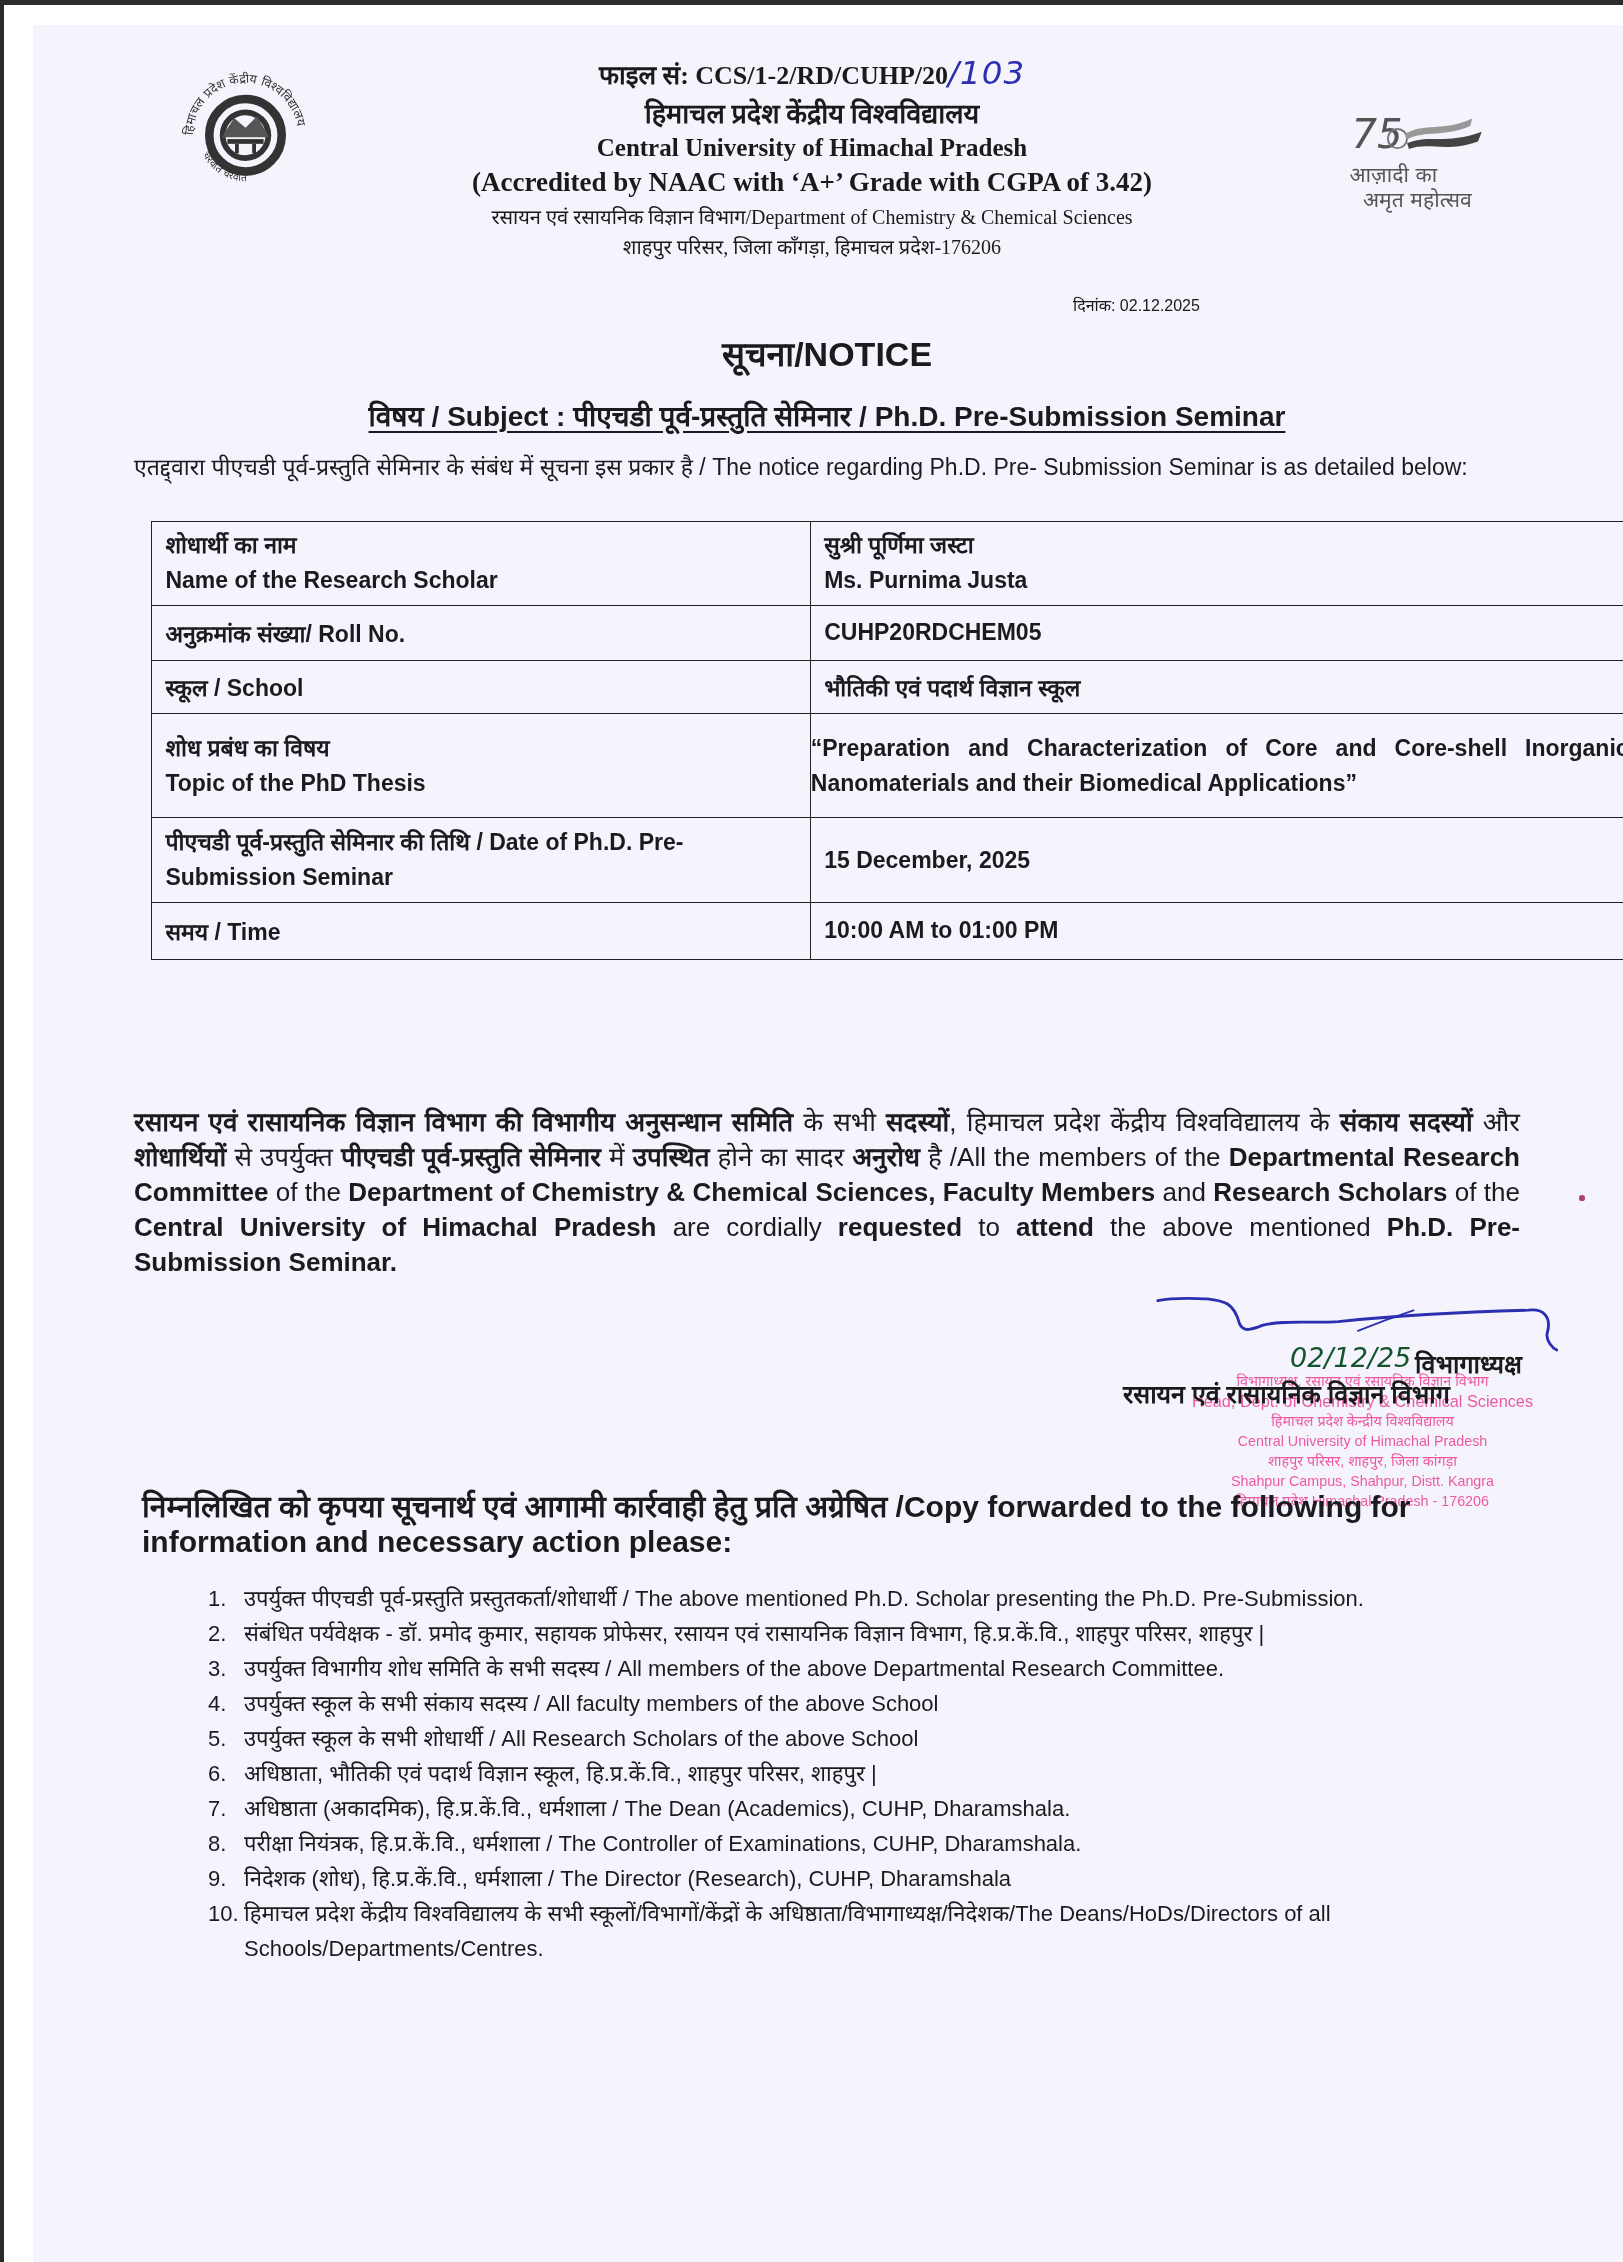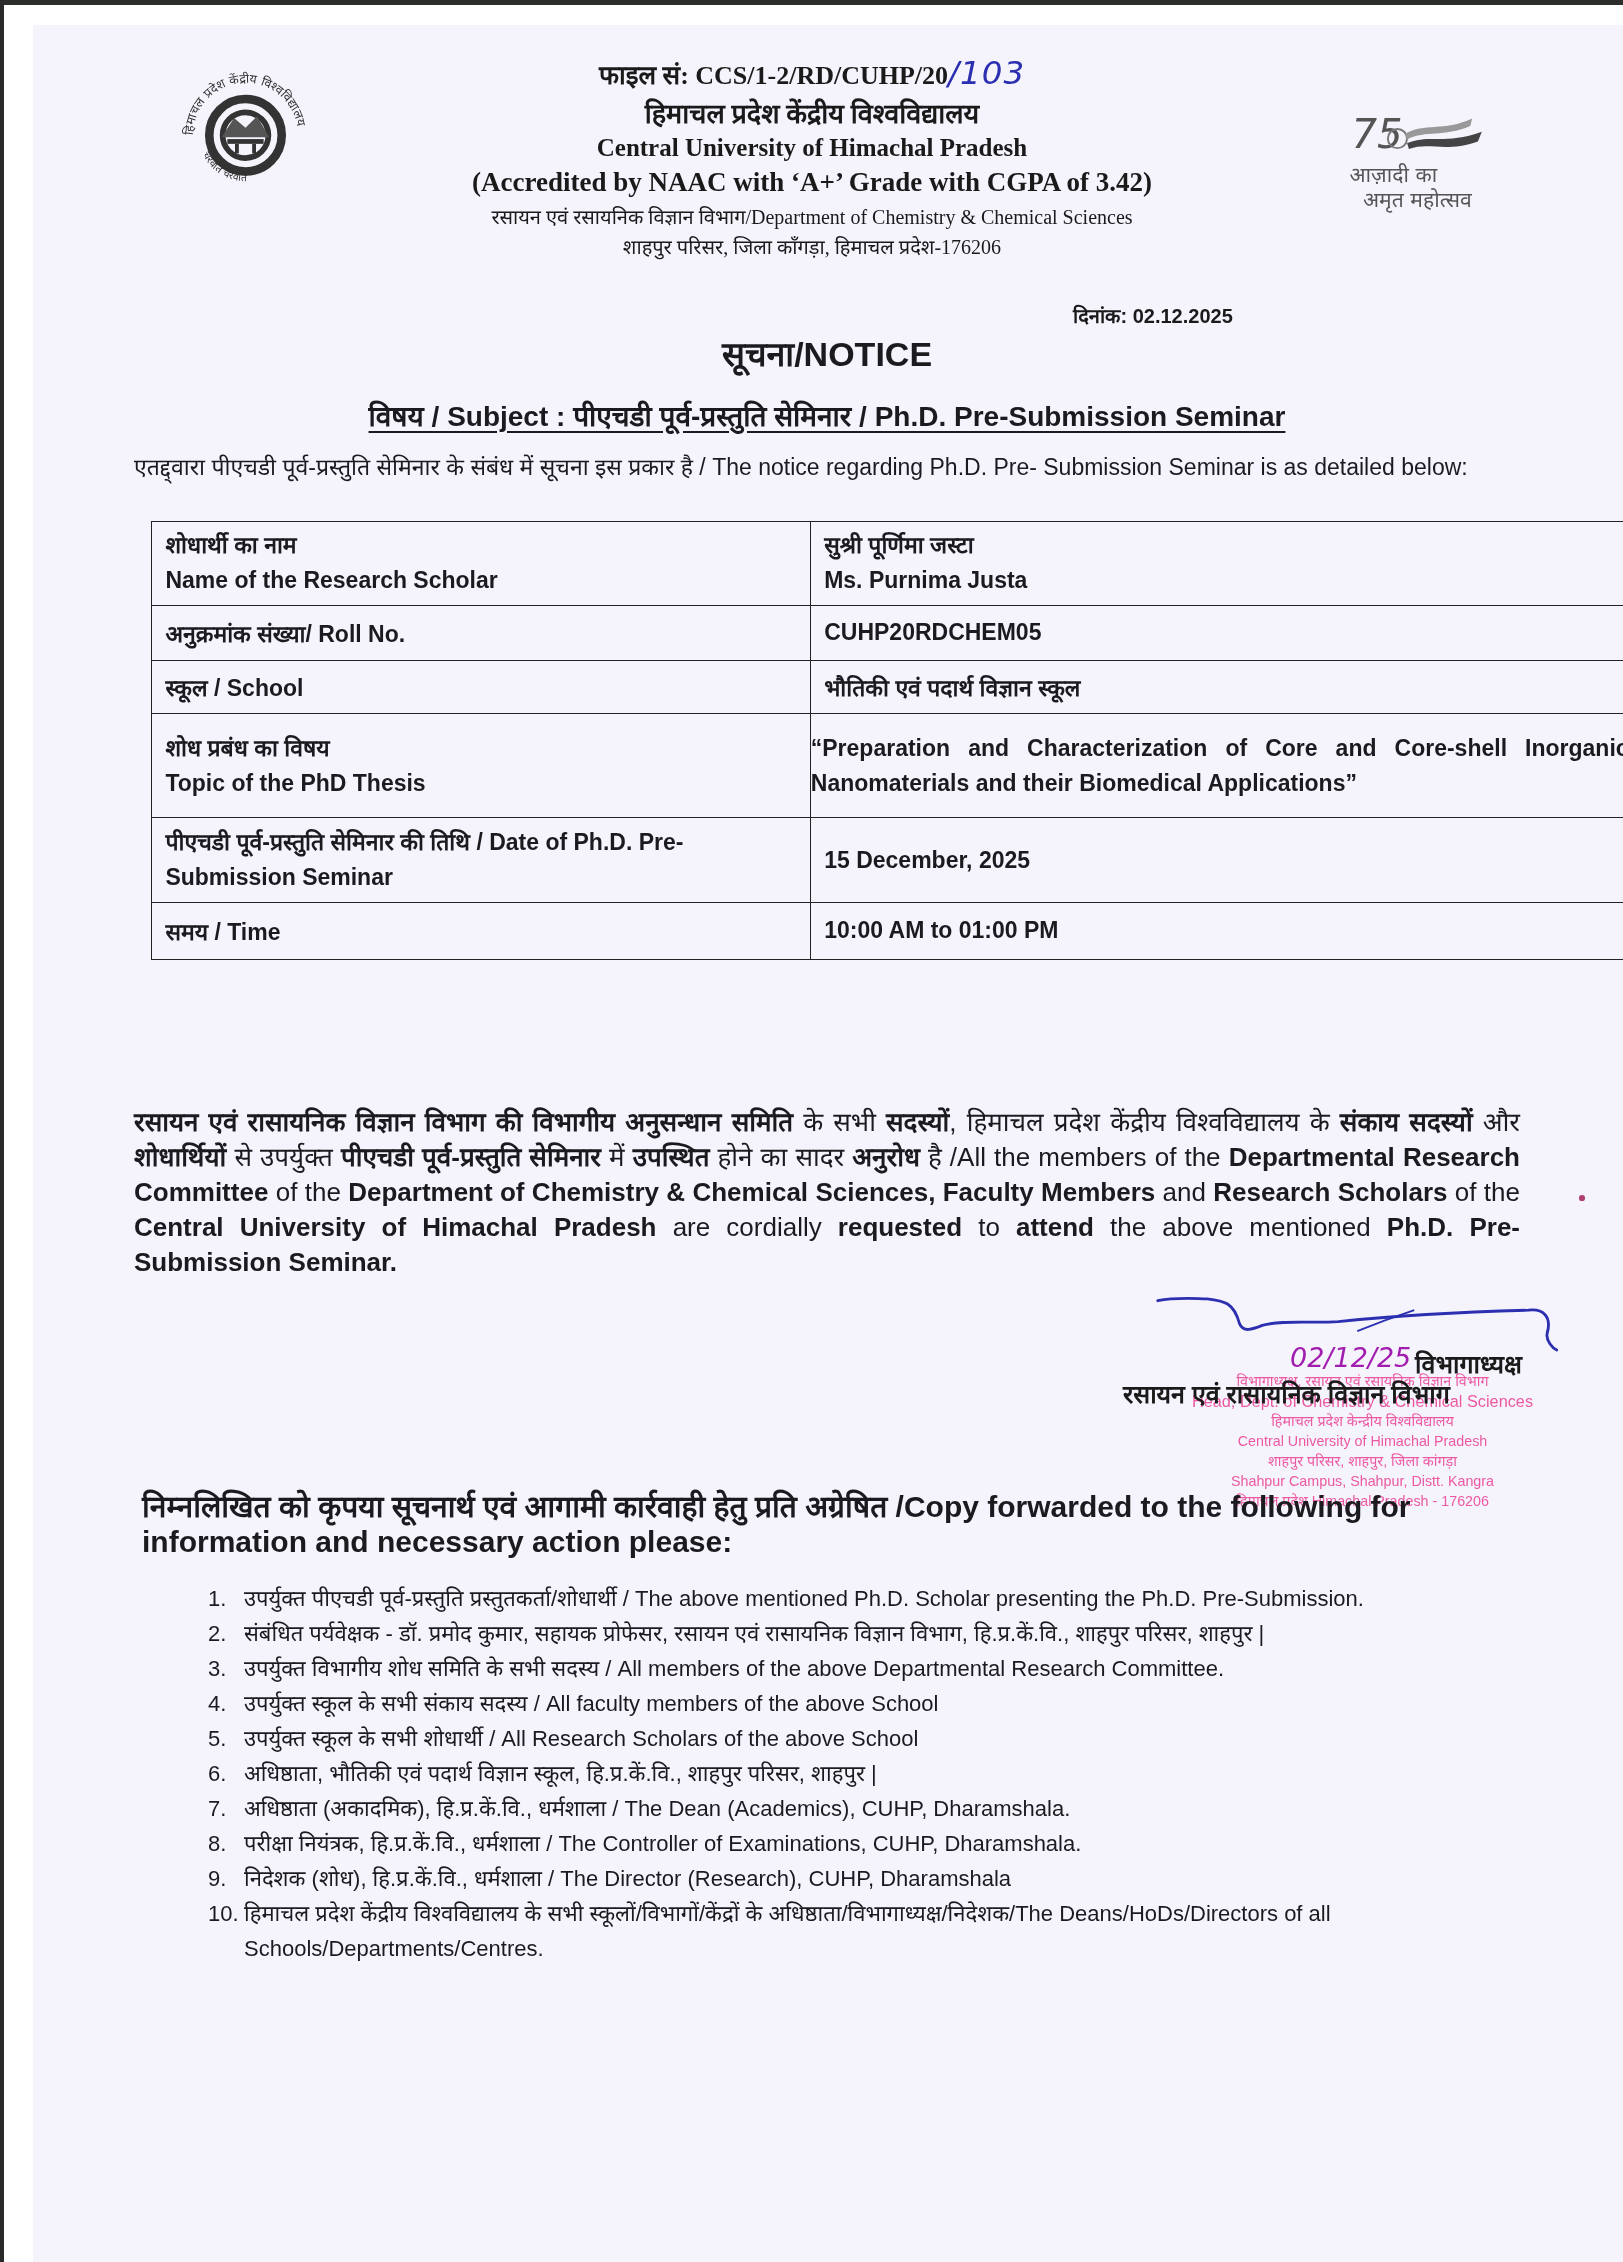--- a/index.html
+++ b/index.html
@@ -22,21 +22,21 @@
   .hdr-file .hand { font-family: "DejaVu Sans", sans-serif; color: #2b2fb0; font-weight: normal; font-style: italic; font-size: 32.5px; letter-spacing: 1px; }
   .hdr-hin { top: 94px; font-size: 27px; font-weight: bold; }
   .hdr-eng { top: 134px; font-size: 25px; font-weight: bold; }
   .hdr-naac { top: 167px; font-size: 27px; font-weight: bold; }
   .hdr-dept { top: 203px; font-size: 20px; }
   .hdr-addr { top: 233px; font-size: 20px; }
 
   .logo-left { position: absolute; left: 174px; top: 59px; width: 143px; height: 143px; }
   .logo-right { position: absolute; left: 1338px; top: 105px; width: 163px; height: 115px; }
 
-  .date { position: absolute; left: 1073px; top: 302px; font-size: 20px; font-weight: bold; color: #1a1a1a; }
+  .date { position: absolute; left: 1073px; top: 294px; font-size: 16px; font-weight: normal; color: #1a1a1a; }
   .notice-title { position: absolute; left: 0; width: 1654px; top: 330px; text-align: center; font-size: 34px; font-weight: bold; }
   .subject { position: absolute; left: 0; width: 1654px; top: 396px; text-align: center; font-size: 28px; font-weight: bold; text-decoration: underline; text-underline-offset: 4.8px; }
   .intro { position: absolute; left: 134px; width: 1376px; top: 449px; font-size: 23px; line-height: 36px; text-align: left; }
 
   
   table.info {
     position: absolute; left: 151px; top: 521px; width: 1492px;
     border-collapse: collapse; font-size: 23px;
   }
   table.info td { border: 1.9px solid #222; vertical-align: middle; padding: 3.8px 13.4px; }
@@ -53,21 +53,21 @@
   .topic-val { text-align: justify; line-height: 35px; padding-left: 0 !important; }
   .lbl-line { line-height: 35px; }
 
   .para { position: absolute; left: 134px; width: 1386px; top: 1105px; font-size: 26px; line-height: 35px; text-align: justify; }
   .para b { font-weight: bold; }
 
   .dot-mark { position: absolute; left: 1579px; top: 1195px; width: 5.7px; height: 5.7px; border-radius: 50%; background: #b04070; }
 
   
   .sig-svg { position: absolute; left: 1147px; top: 1295px; width: 411px; height: 57px; }
-  .sig-date { position: absolute; left: 1290px; top: 1342px; font-size: 27px; color: #a21caf; font-family: "DejaVu Sans", sans-serif; font-style: italic; }
+  .sig-date { position: absolute; left: 1290px; top: 1342px; font-size: 27px; color: #14532d; font-family: "DejaVu Sans", sans-serif; font-style: italic; }
   .hod-title { position: absolute; left: 1415px; top: 1346px; font-size: 25px; font-weight: bold; color: #1a1a1a; }
   .hod-dept { position: absolute; left: 1123px; top: 1376px; font-size: 25px; font-weight: bold; color: #1a1a1a; }
   .stamp { position: absolute; left: 1176px; top: 1371px; width: 373px; text-align: right; color: #ec4899; font-size: 14.3px; line-height: 20px; opacity: 0.9; }
   .stamp div { text-align: center; }
 
   .copy-head { position: absolute; left: 142px; width: 1396px; top: 1489px; font-size: 30px; line-height: 35px; font-weight: bold; }
 
   ol.copy-list { position: absolute; left: 208px; top: 1581px; width: 1338px; margin: 0; padding: 0; list-style: none; font-size: 22px; line-height: 35px; }
   ol.copy-list li { display: flex; }
   ol.copy-list li .num { width: 36px; flex: none; }

